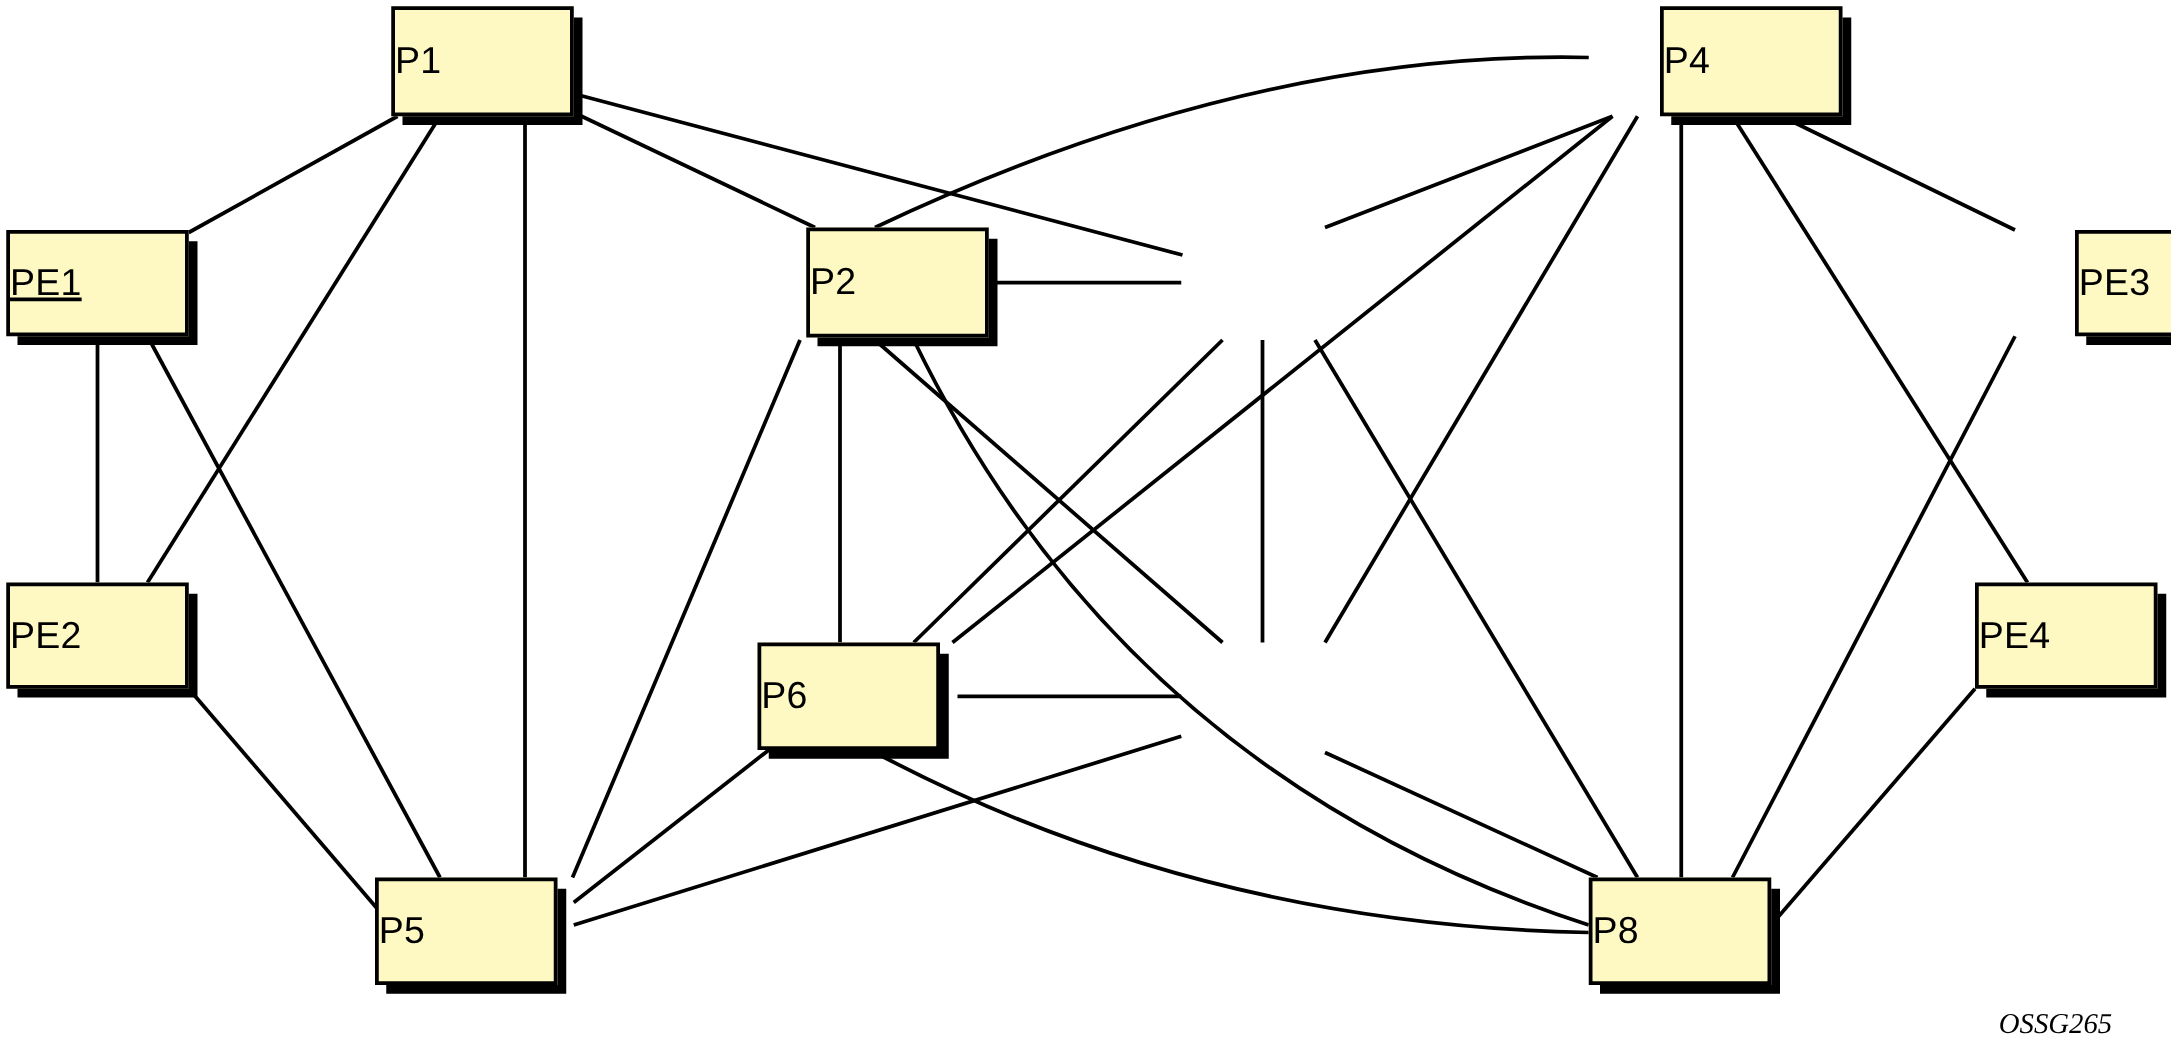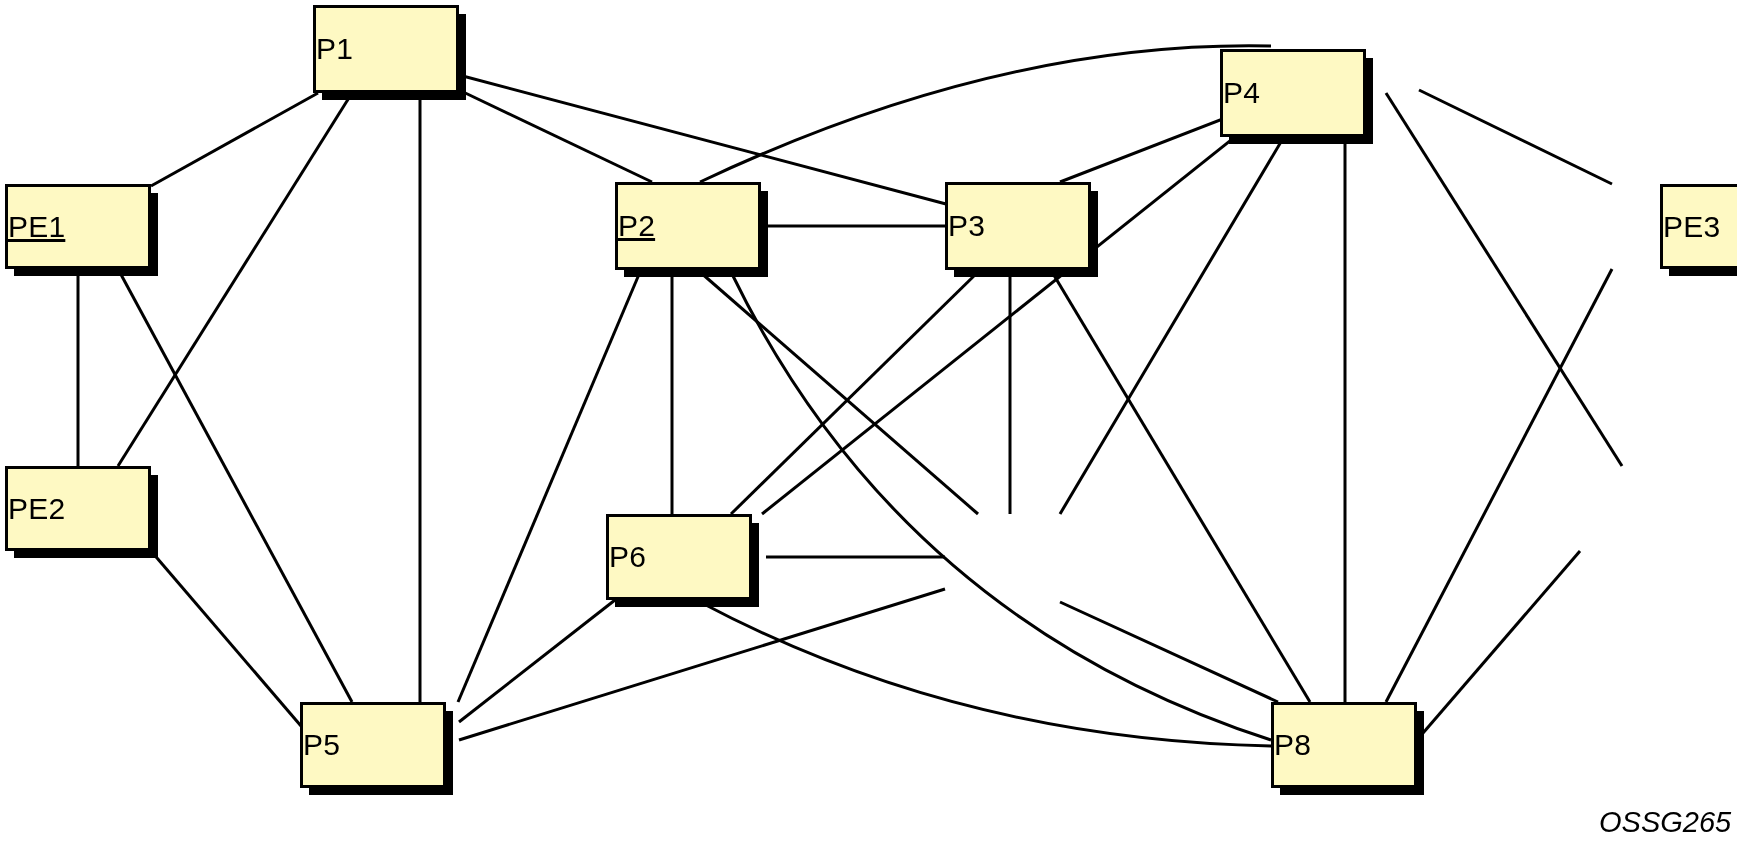--- a/index.html
+++ b/index.html
@@ -46,23 +46,23 @@
   .node-label {
     font-family: "Liberation Sans", sans-serif;
     font-size: 30px;
     line-height: 1;
     color: #000000;
     letter-spacing: 0.2px;
     user-select: none;
   }
   #figure-id {
     position: absolute;
-    font-family: Liberation Sans, sans-serif;
+    font-family: Liberation Serif, serif;
     font-style: italic;
-    font-size: 29px;
+    font-size: 23px;
     color: #000000;
     white-space: nowrap;
   }
 </style>
 </head>
 <body>
 
 <div id="diagram-root">
 
   <svg id="edge-layer" viewBox="0 0 1737 844" xmlns="http://www.w3.org/2000/svg">
@@ -95,40 +95,40 @@
       <line x1="459" y1="740" x2="945" y2="589" stroke="#000000" stroke-width="3" stroke-linecap="butt"></line>
       <line x1="766" y1="557" x2="945" y2="557" stroke="#000000" stroke-width="3" stroke-linecap="butt"></line>
       <path d="M 700 602 Q 960 740 1271 746" fill="none" stroke="#000000" stroke-width="3" stroke-linecap="butt"></path>
       <line x1="1060" y1="602" x2="1278" y2="702" stroke="#000000" stroke-width="3" stroke-linecap="butt"></line>
     </svg>
 
   <div id="node-layer">
       <div class="node" style="left: 313px; top: 5px; width: 146px; height: 88px;">
         <span class="node-label">P1</span>
       </div>
-      <div class="node" style="left: 1220px; top: 5px; width: 146px; height: 88px; margin-top: 44px;">
+      <div class="node" style="left: 1328px; top: 5px; width: 146px; height: 88px;">
         <span class="node-label">P4</span>
       </div>
       <div class="node" style="left: 5px; top: 184px; width: 146px; height: 85px; text-decoration: underline;">
         <span class="node-label">PE1</span>
       </div>
-      <div class="node" style="left: 615px; top: 182px; width: 146px; height: 88px; text-decoration: underline;">
+      <div class="node" style="left: 645px; top: 182px; width: 146px; height: 88px;">
         <span class="node-label">P2</span>
-      </div>
-      <div class="node" style="left: 945px; top: 182px; width: 146px; height: 88px;">
-        <span class="node-label">P3</span>
       </div>
       <div class="node" style="left: 1660px; top: 184px; width: 146px; height: 85px;">
         <span class="node-label">PE3</span>
       </div>
       <div class="node" style="left: 5px; top: 466px; width: 146px; height: 85px;">
         <span class="node-label">PE2</span>
       </div>
       <div class="node" style="left: 606px; top: 514px; width: 146px; height: 86px;">
         <span class="node-label">P6</span>
+      </div>
+      <div class="node" style="left: 1580px; top: 466px; width: 146px; height: 85px;">
+        <span class="node-label">PE4</span>
       </div>
       <div class="node" style="left: 300px; top: 702px; width: 146px; height: 86px;">
         <span class="node-label">P5</span>
       </div>
       <div class="node" style="left: 1271px; top: 702px; width: 146px; height: 86px;">
         <span class="node-label">P8</span>
       </div>
     </div>
 
   <div id="figure-id" style="left: 1599px; top: 806px;">OSSG265</div>

